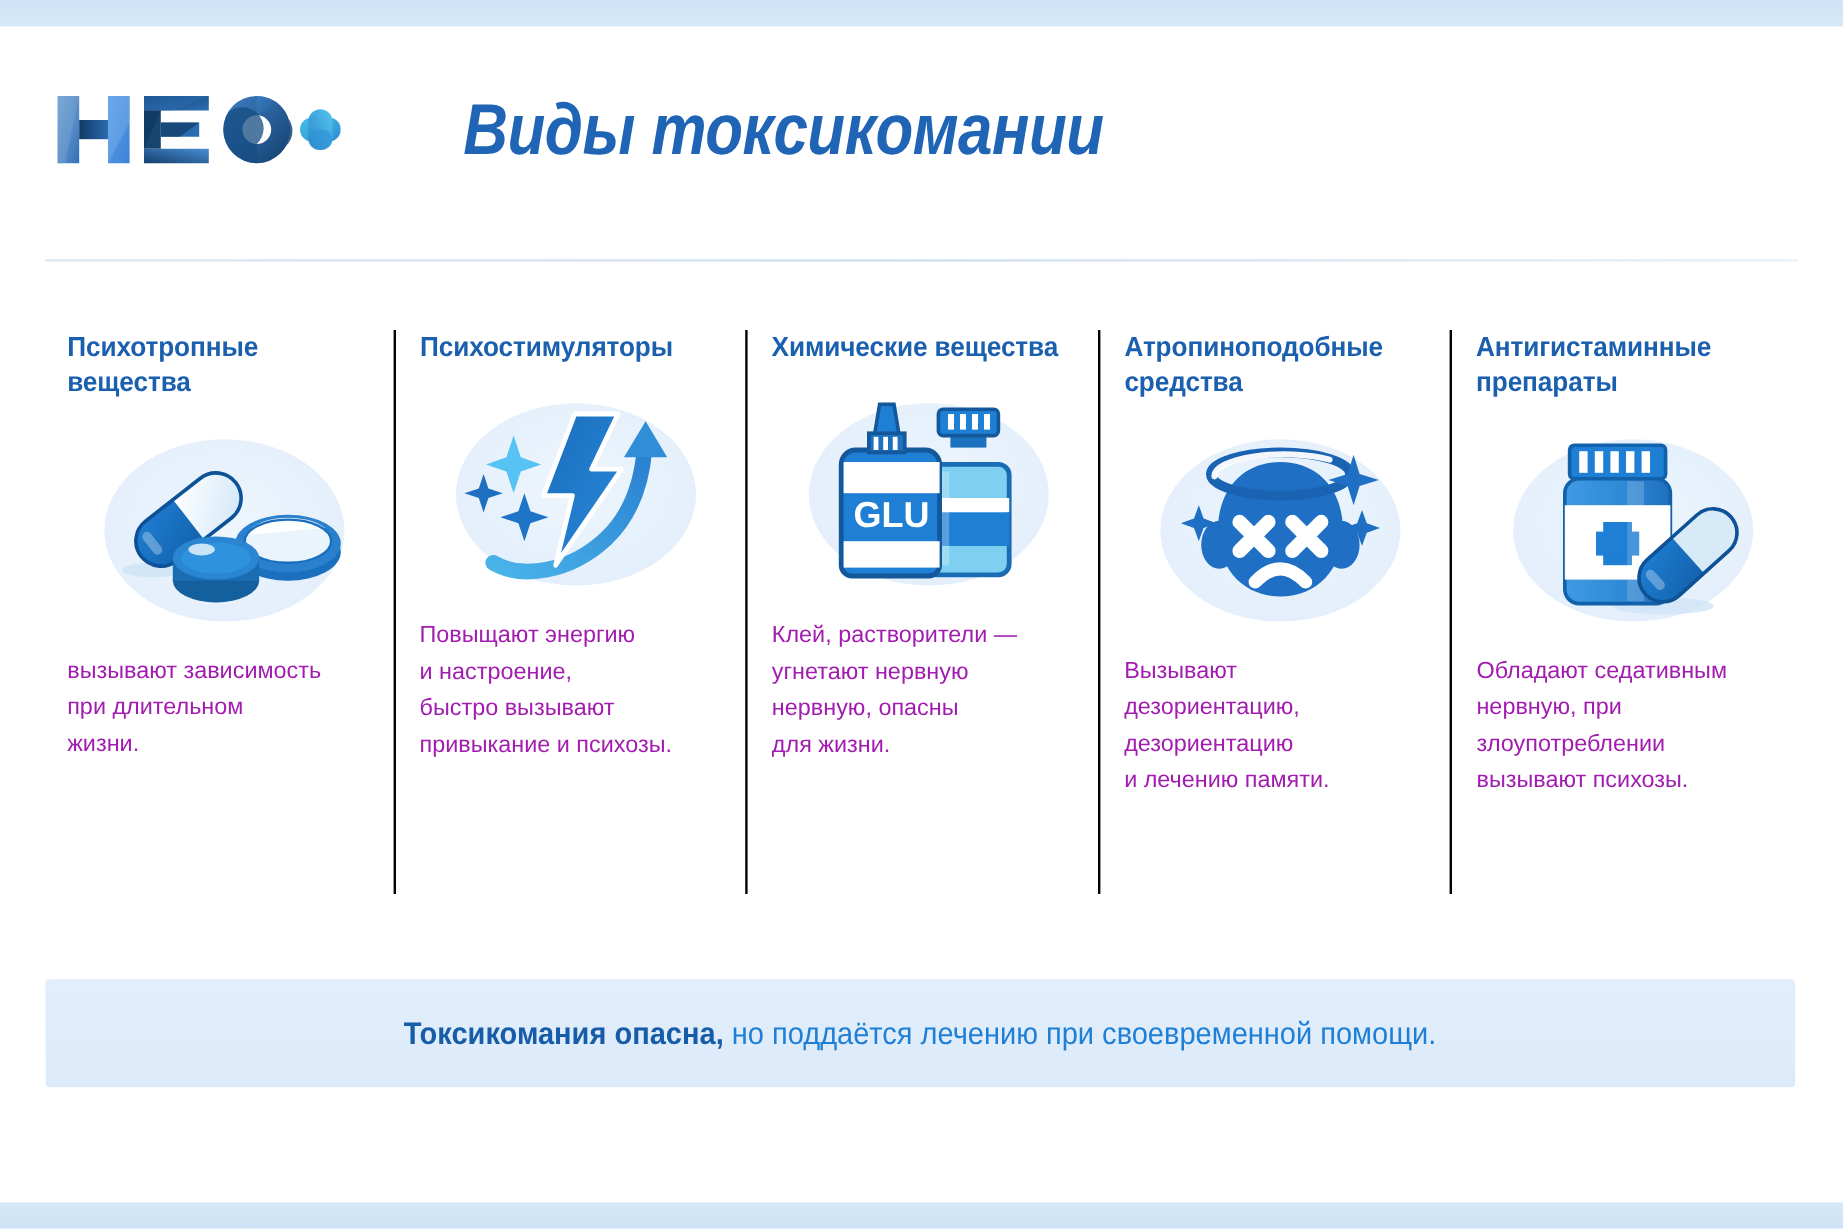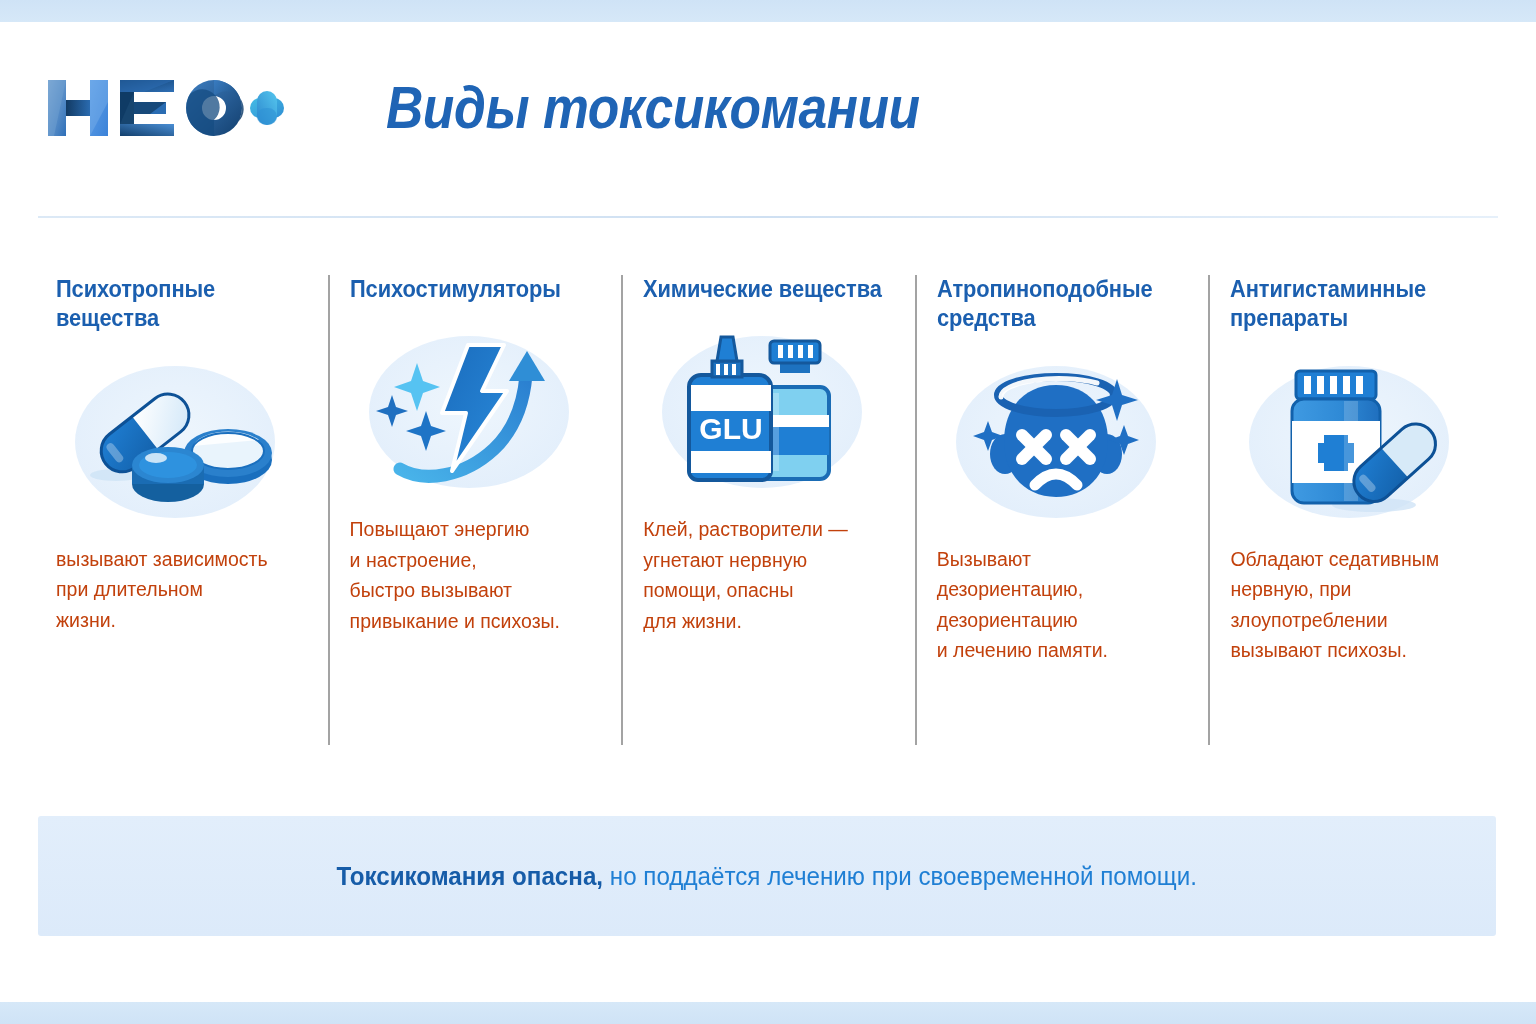--- a/index.html
+++ b/index.html
@@ -27,33 +27,33 @@
     font-family:"Liberation Sans","DejaVu Sans",sans-serif;
     transform:scaleX(0.86);transform-origin:left center;
     white-space:nowrap;}
   .header-rule{position:absolute;left:38px;top:194px;width:1460px;height:2px;
     background:linear-gradient(90deg,#dce9f6 0%,#cfe0f2 50%,#e6f0fa 100%);}
 
   
   .columns{position:absolute;left:36px;top:275px;width:1466px;height:470px;
     display:flex;}
   .col{position:relative;flex:1 1 0;padding:0 16px 0 14px;box-sizing:border-box;}
-  .col + .col{border-left:2px solid #a3a3a3;}
+  .col + .col{border-left:2px solid #000000;}
   .col-head{font-size:23px;font-weight:700;color:#1b5faf;line-height:1.28;
     transform:scaleX(0.95);transform-origin:left top;
     letter-spacing:-0.1px;margin:0 0 0 6px;}
   .icon-wrap{position:relative;height:180px;margin-top:18px;
-    display:flex;align-items:center;justify-content:flex-start;}
+    display:flex;align-items:center;justify-content:flex-end;}
   .icon-wrap svg{display:block;}
   .col-body{margin:12px 0 0 6px;font-size:19.5px;line-height:1.56;
-    color:#c2410c;font-weight:400;}
+    color:#a21caf;font-weight:400;}
   .col-body .ln{display:block;white-space:nowrap;}
 
   
-  .banner{position:absolute;left:38px;top:816px;width:1458px;height:120px;
+  .banner{position:absolute;left:38px;top:816px;width:1458px;height:90px;
     background:linear-gradient(180deg,#e2eefb 0%,#dceafa 100%);
     border-radius:3px;display:flex;align-items:center;justify-content:center;}
   .banner-text{font-size:26px;line-height:1;white-space:nowrap;
     transform:scaleX(0.93);transform-origin:center;}
   .banner-strong{font-weight:700;color:#165ca8;}
   .banner-light{font-weight:400;color:#1f7fd4;}
 </style>
 </head>
 <body>
 
@@ -266,21 +266,21 @@
             <rect x="87" y="37" width="4" height="11" fill="#ffffff"></rect>
             <rect x="95" y="37" width="4" height="11" fill="#ffffff"></rect>
             <path d="M80 34 L84 10 h12 l4 24 z" fill="#1f7fd4" stroke="#14589c" stroke-width="3"></path>
             <text x="94" y="112" font-family="Liberation Sans, sans-serif" font-size="30" font-weight="700" fill="#ffffff" text-anchor="middle">GLU</text>
           </g>
         </svg>
       </div>
       <div class="col-body">
         <span class="ln">Клей, растворители —</span>
         <span class="ln">угнетают нервную</span>
-        <span class="ln">помощи, опасны</span>
+        <span class="ln">нервную, опасны</span>
         <span class="ln">для жизни.</span>
       </div>
     </div>
 
     <div class="col">
       <div class="col-head">Атропиноподобные средства</div>
       <div class="icon-wrap">
         <svg width="250" height="170" viewBox="0 0 250 170">
           <defs>
             <radialGradient id="bg4" cx="0.5" cy="0.45" r="0.62">

